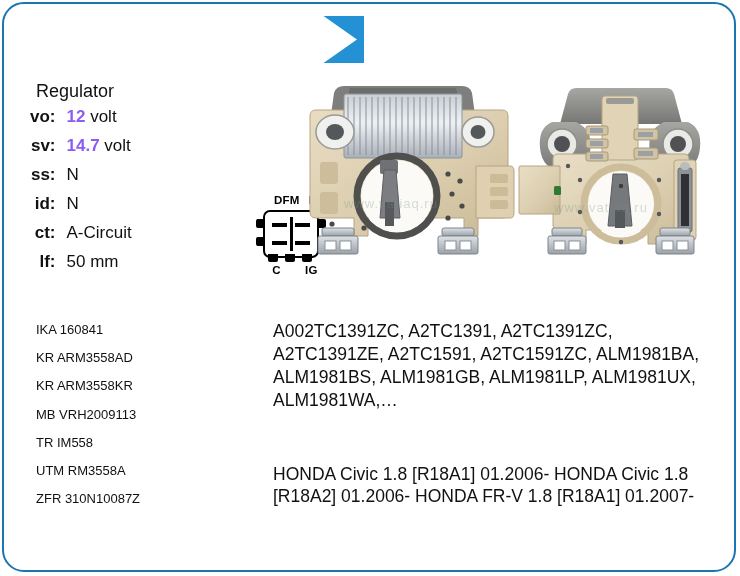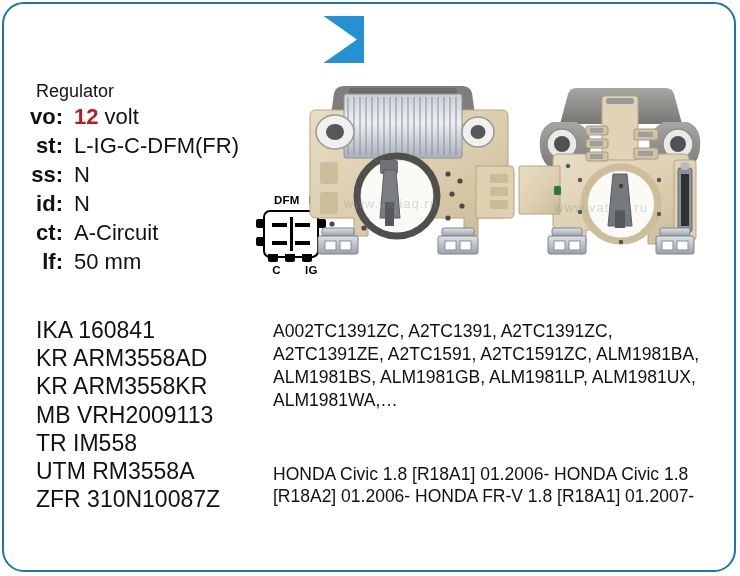--- a/index.html
+++ b/index.html
@@ -74,43 +74,43 @@
   }
 
   .spec-table {
     position: absolute;
     left: 30px;
     top: 104px;
     border-collapse: collapse;
   }
   .spec-table td {
     padding: 0 0 3px 0;
-    font-size: 22px;
+    font-size: 17px;
     color: #111111;
     vertical-align: baseline;
     line-height: 26px;
     white-space: nowrap;
     margin-left: 44px;
   }
   .spec-label {
     font-weight: bold;
     text-align: right;
     padding-right: 11px !important;
   }
   .val-red {
-    color: #b91c1c;
+    color: #8b5cf6;
     font-weight: bold;
     text-align: center;
   }
 
   .partlist {
     position: absolute;
     left: 36px;
     top: 316px;
-    font-size: 23px;
+    font-size: 13px;
     color: #111111;
     line-height: 28.2px;
   }
   .partlist div { white-space: nowrap; }
 
   
   .pinout {
     position: absolute;
     left: 254px;
     top: 194px;
@@ -204,22 +204,25 @@
   <table class="spec-table">
     <tbody>
       <tr>
         <td class="spec-label">vo:</td>
         <td>
           <span class="val-red">12</span>
           <span>volt</span>
         </td>
       </tr>
       <tr>
-        <td class="spec-label">st:</td>
-        <td>L-IG-C-DFM(FR)</td>
+        <td class="spec-label">sv:</td>
+        <td>
+          <span class="val-red">14.7</span>
+          <span>volt</span>
+        </td>
       </tr>
       <tr>
         <td class="spec-label">ss:</td>
         <td>N</td>
       </tr>
       <tr>
         <td class="spec-label">id:</td>
         <td>N</td>
       </tr>
       <tr>

